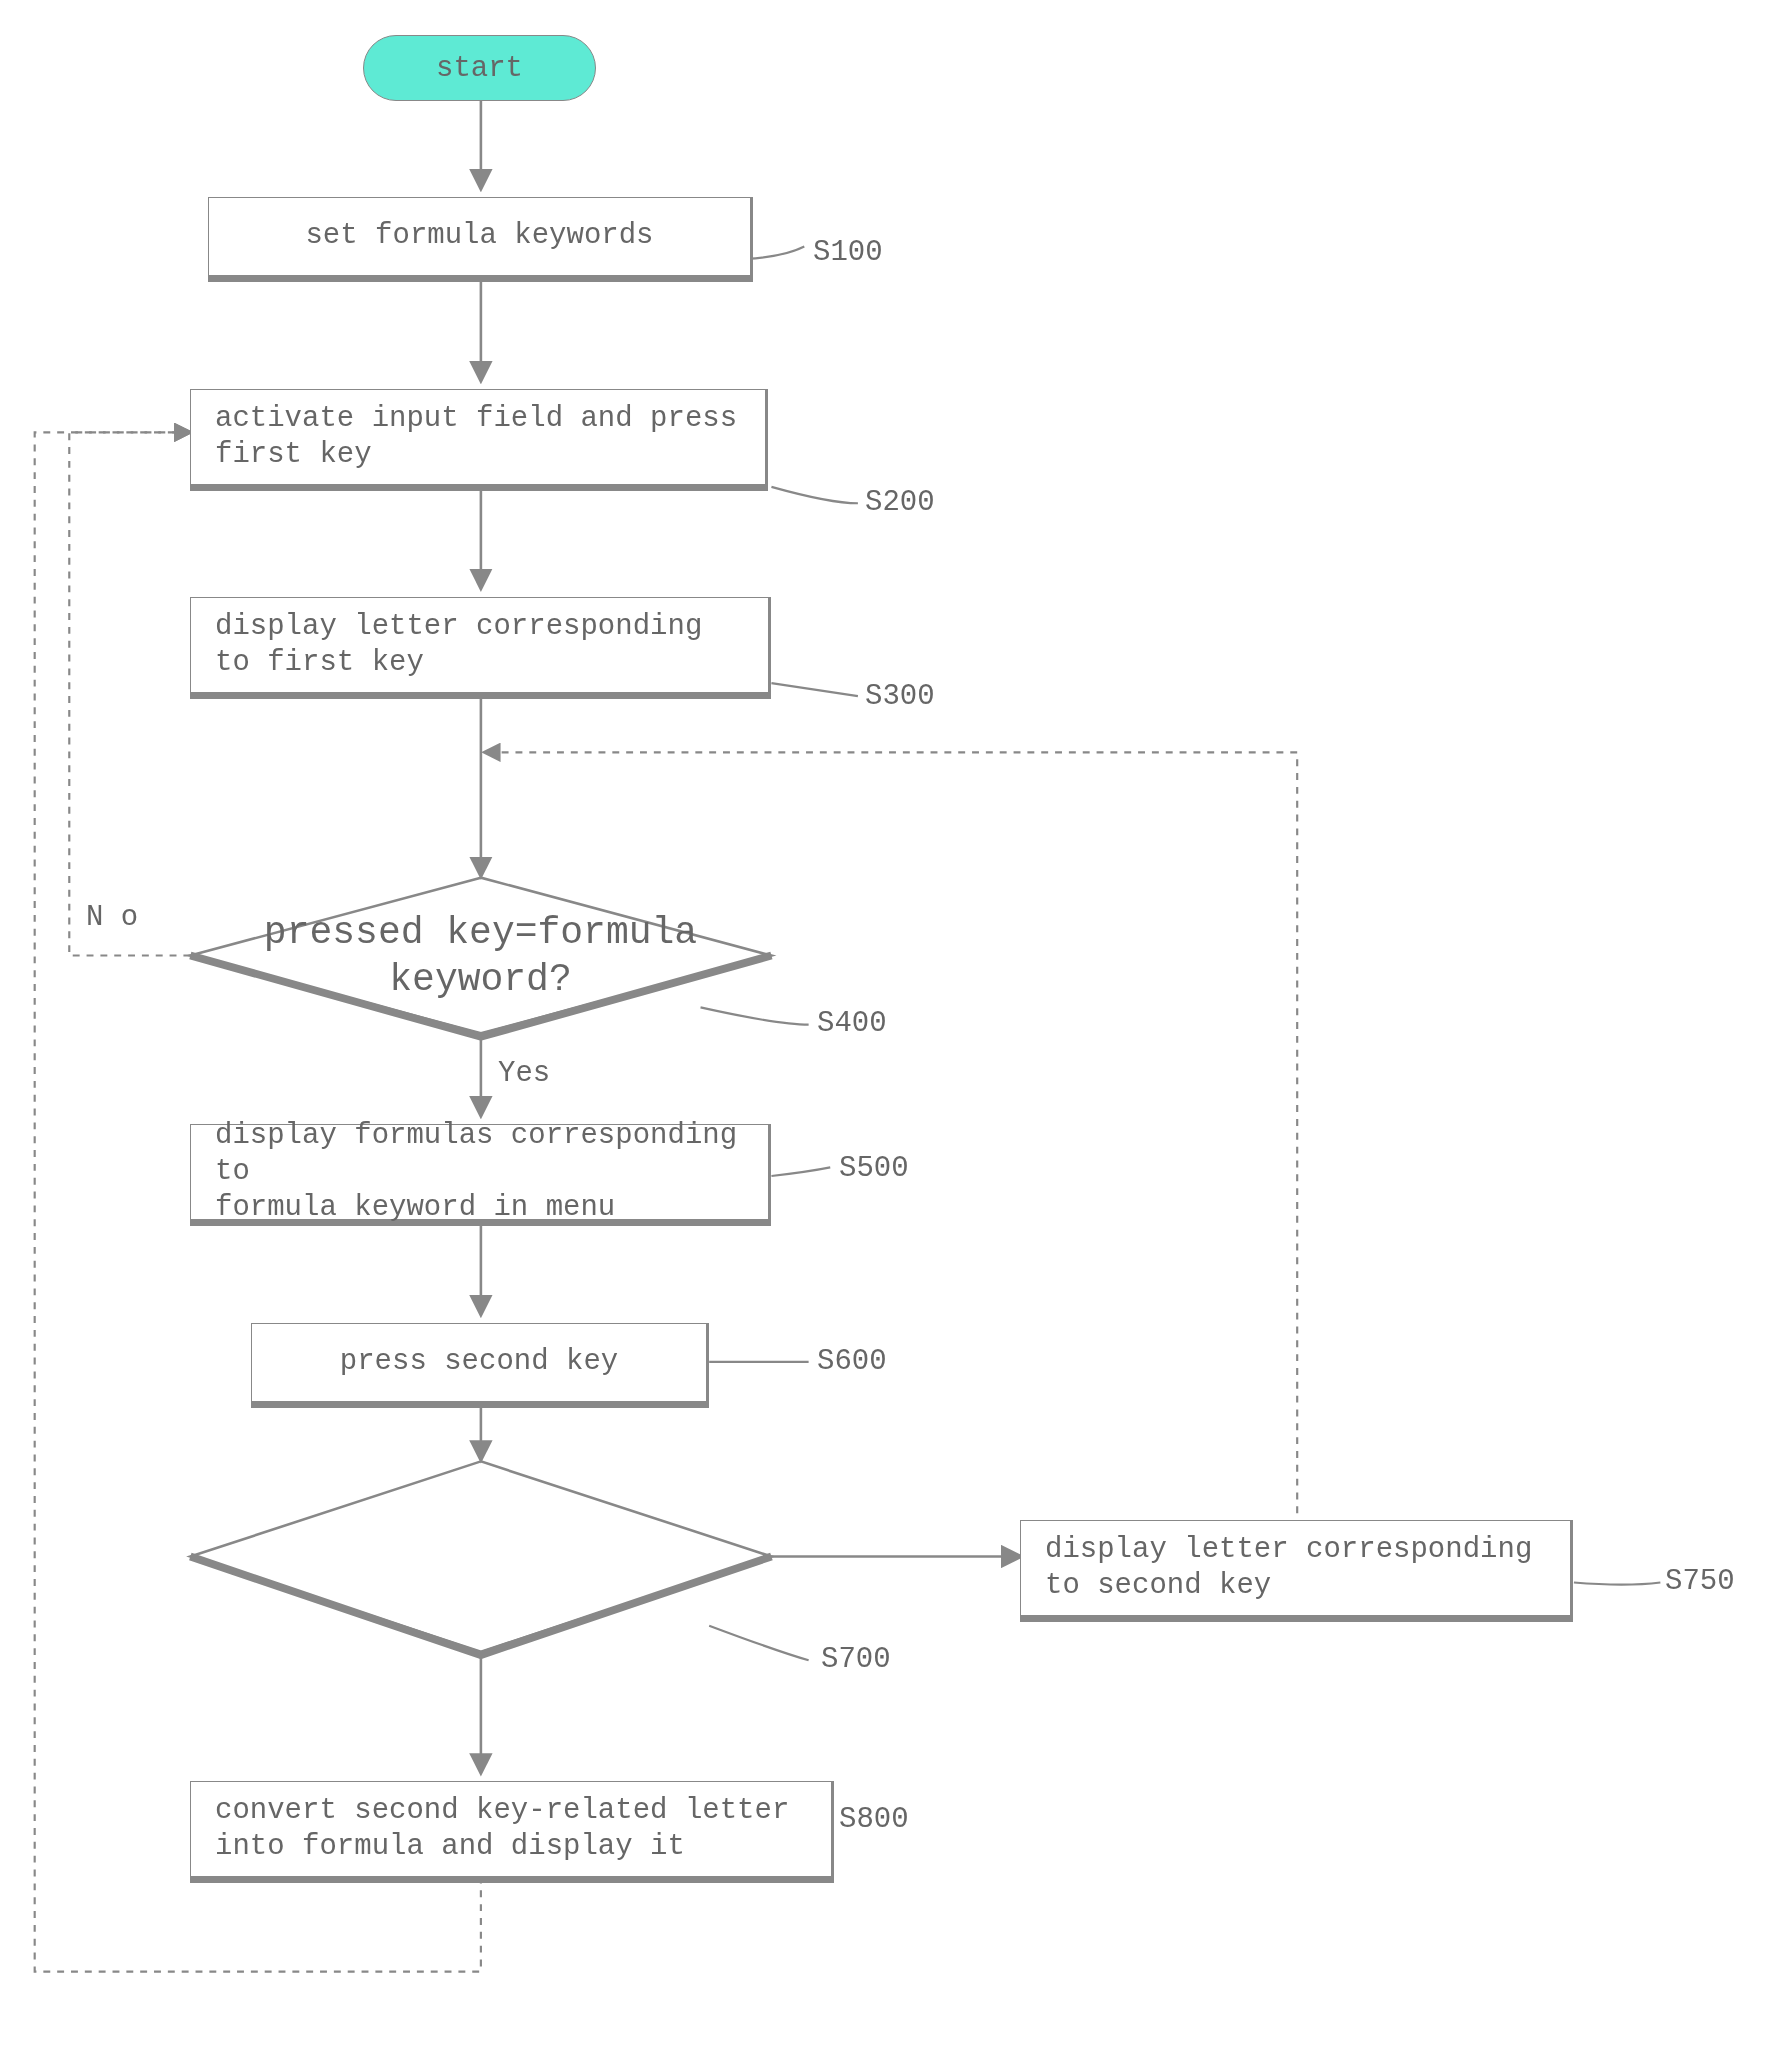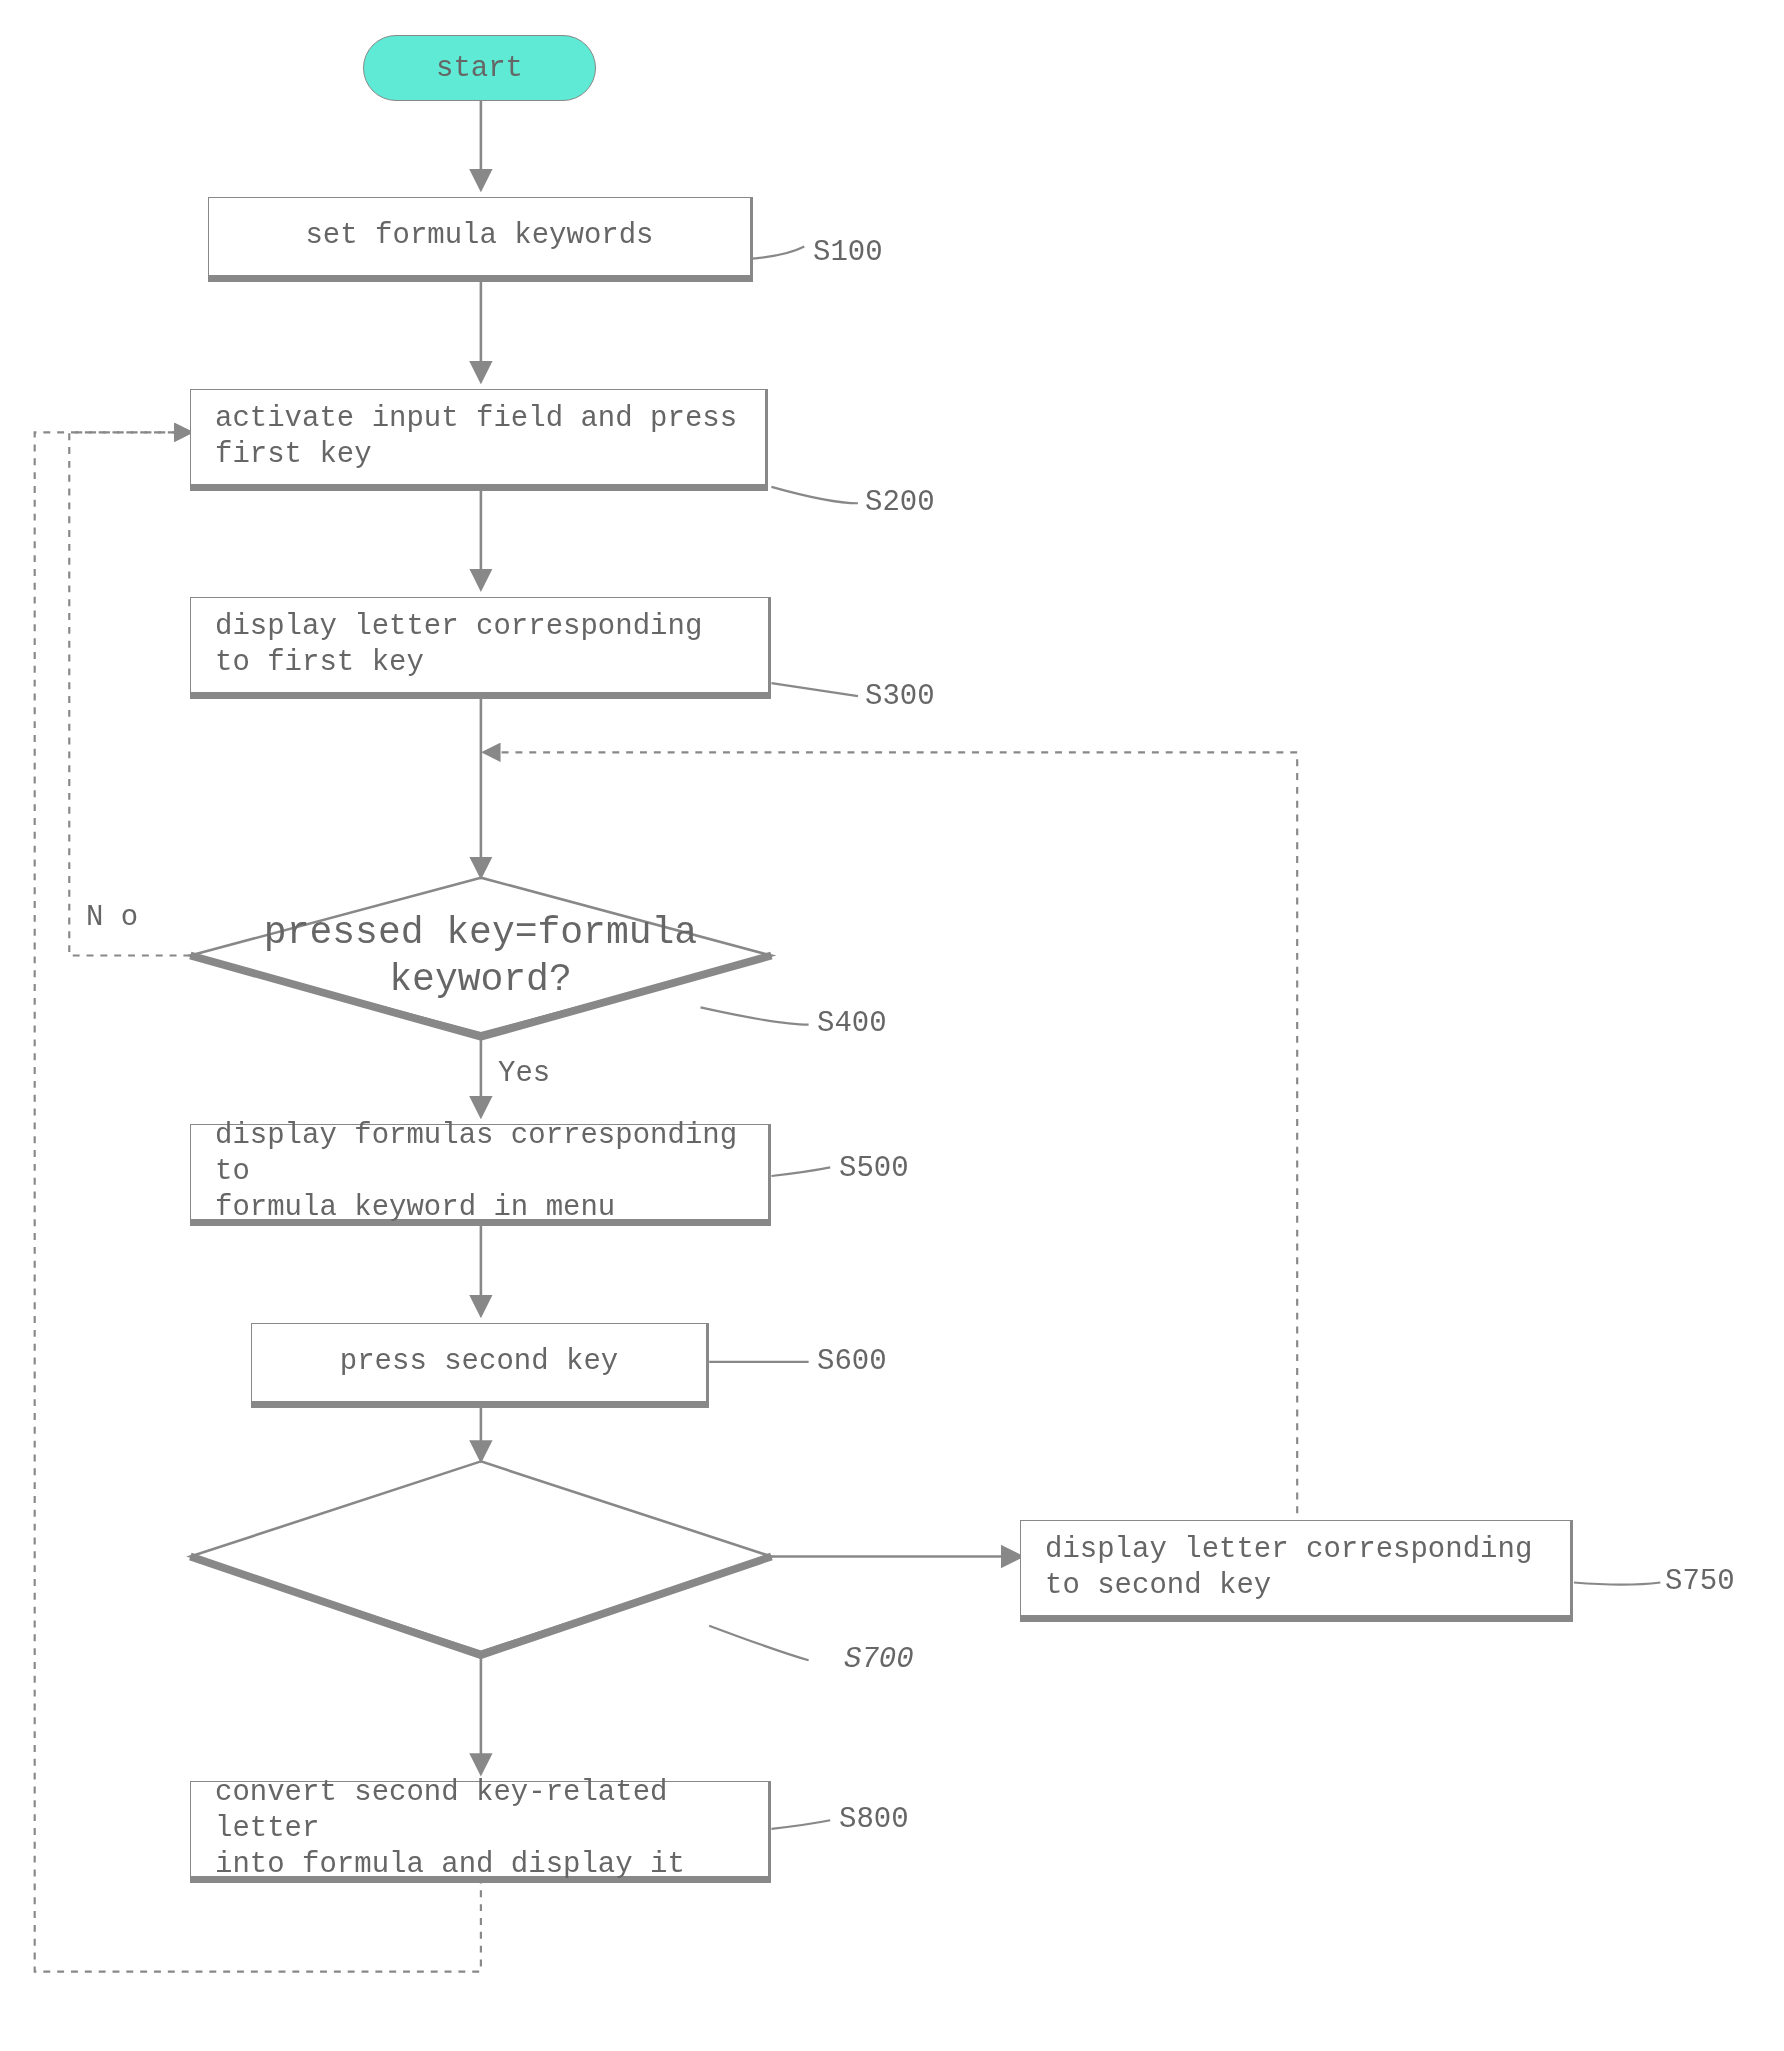--- a/index.html
+++ b/index.html
@@ -177,31 +177,31 @@
       <span>formula keyword in menu</span>
     </div>
   </div>
   <div class="callout-label" style="left:839px; top:1152px;">S500</div>
 
   <div class="box center" style="left:251px; top:1316px; width:458px; height:85px;">
     <span>press second key</span>
   </div>
   <div class="callout-label" style="left:817px; top:1345px;">S600</div>
 
-  <div class="callout-label" style="left:844px; top:1643px;font-style:italic;">S700</div>
+  <div class="callout-label" style="left:821px; top:1643px;">S700</div>
 
   <div class="box" style="left:1020px; top:1513px; width:553px; height:102px;">
     <div>
       <span>display letter corresponding</span><br>
       <span>to second key</span>
     </div>
   </div>
   <div class="callout-label" style="left:1665px; top:1565px;">S750</div>
 
-  <div class="box" style="left:190px; top:1774px; width:581px; height:102px;">
+  <div class="box" style="left:190px; top:1774px; width:644px; height:102px;">
     <div>
       <span>convert second key-related letter</span><br>
       <span>into formula and display it</span>
     </div>
   </div>
   <div class="callout-label" style="left:839px; top:1803px;">S800</div>
 
 </div>
 
 

